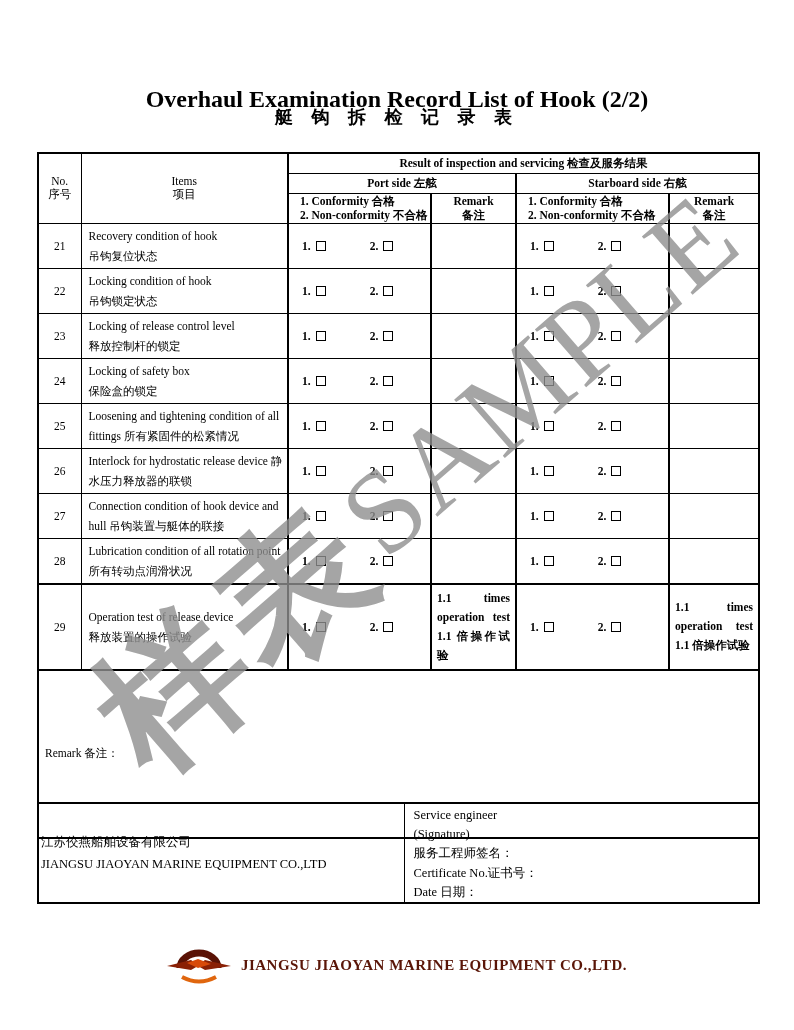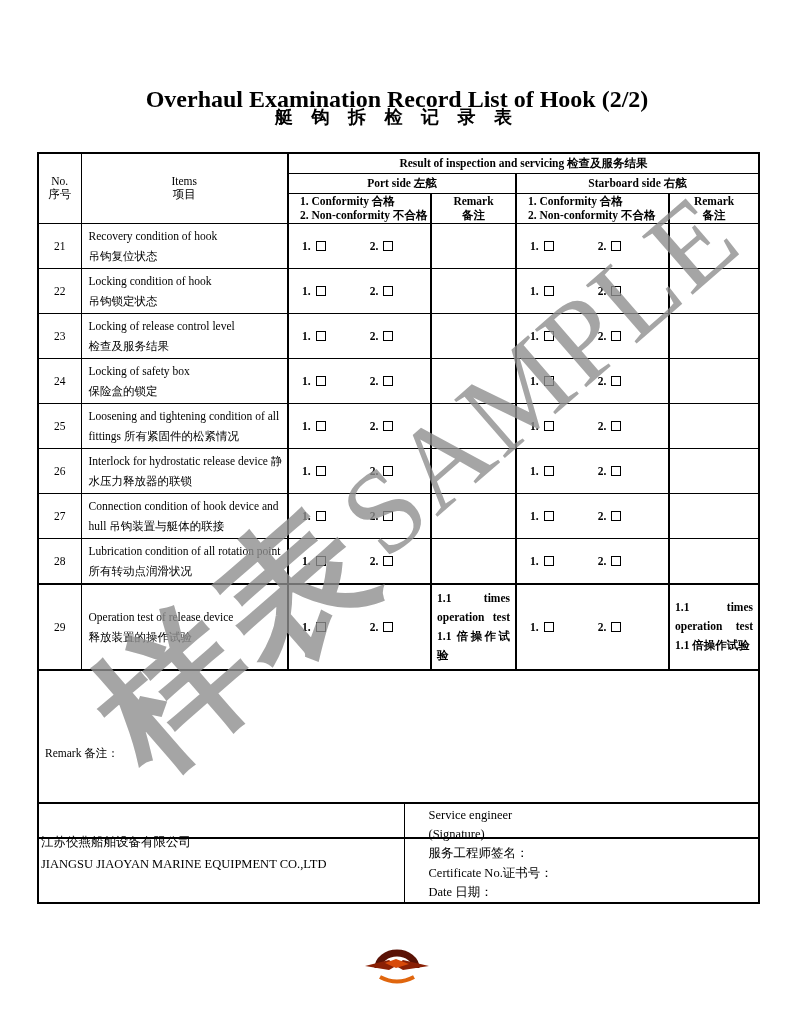--- a/index.html
+++ b/index.html
@@ -41,21 +41,21 @@
                 text-align:justify; text-justify:inter-word; }
   tr.bigremark-row { height:168px; }
   td.bigremark { border-top-width:2px !important; vertical-align:top; padding:4px 6px;
                  font-size:12.5px; }
 
   table.btable { position:absolute; left:37px; top:802px; width:721px;
                  border-collapse:collapse; table-layout:fixed;
                  border:2px solid #000; }
   table.btable td { border:1px solid #000; font-size:12.5px; }
   td.bleft { vertical-align:middle; padding-left:2px; line-height:22px; }
-  td.bright { vertical-align:top; padding:2px 0 0 24px; line-height:19.2px; }
+  td.bright { vertical-align:top; padding:2px 0 0 9px; line-height:19.2px; }
 
   .pagefooter { position:absolute; top:934px; left:0; width:100%; height:62px;
                 display:flex; align-items:center; justify-content:center; gap:10px; }
   .logo { display:inline-block; width:64px; height:54px; }
   .ftext { font-size:15px; font-weight:bold; color:#5a1608; letter-spacing:0.5px; }
 
   .watermark { position:absolute; left:10px; top:380px; width:820px; height:200px;
                display:flex; align-items:center; justify-content:center;
                transform:rotate(-41deg); color:#8f8f8f; opacity:0.8;
                pointer-events:none; z-index:5; white-space:nowrap; }
@@ -155,21 +155,21 @@
             <span class="opt"><span>2.</span><span class="cbox"></span></span>
           </div>
         </td>
         <td class="bl2"></td>
       </tr>
 
       <tr class="drow">
         <td class="no">23</td>
         <td class="item item-stack">
           <span>Locking of release control level</span>
-          <span>检查及服务结果</span>
+          <span>释放控制杆的锁定</span>
         </td>
         <td class="conf bl2">
           <div class="optwrap">
             <span class="opt"><span>1.</span><span class="cbox"></span></span>
             <span class="opt"><span>2.</span><span class="cbox"></span></span>
           </div>
         </td>
         <td class="bl2"></td>
         <td class="conf bl2">
           <div class="optwrap">
@@ -349,15 +349,16 @@
 
   <div class="pagefooter">
     <span class="logo">
       <svg width="64" height="54" viewBox="0 0 64 52">
         <path d="M 13 29 A 19 15 0 1 1 51 29" fill="none" stroke="#5a1205" stroke-width="7"></path>
         <polygon points="0,27 24,21 31,26 38,21 64,27 38,31 31,27 24,31" fill="#8a2005"></polygon>
         <polygon points="20,24 31,20 44,25 31,29" fill="#d84a0a"></polygon>
         <path d="M 15 38 Q 32 47 49 38" fill="none" stroke="#e0660e" stroke-width="4"></path>
       </svg>
     </span>
+    <span class="ftext">JIANGSU JIAOYAN MARINE EQUIPMENT CO.,LTD.</span>
   </div>
 
 </div>
 
 </body></html>

